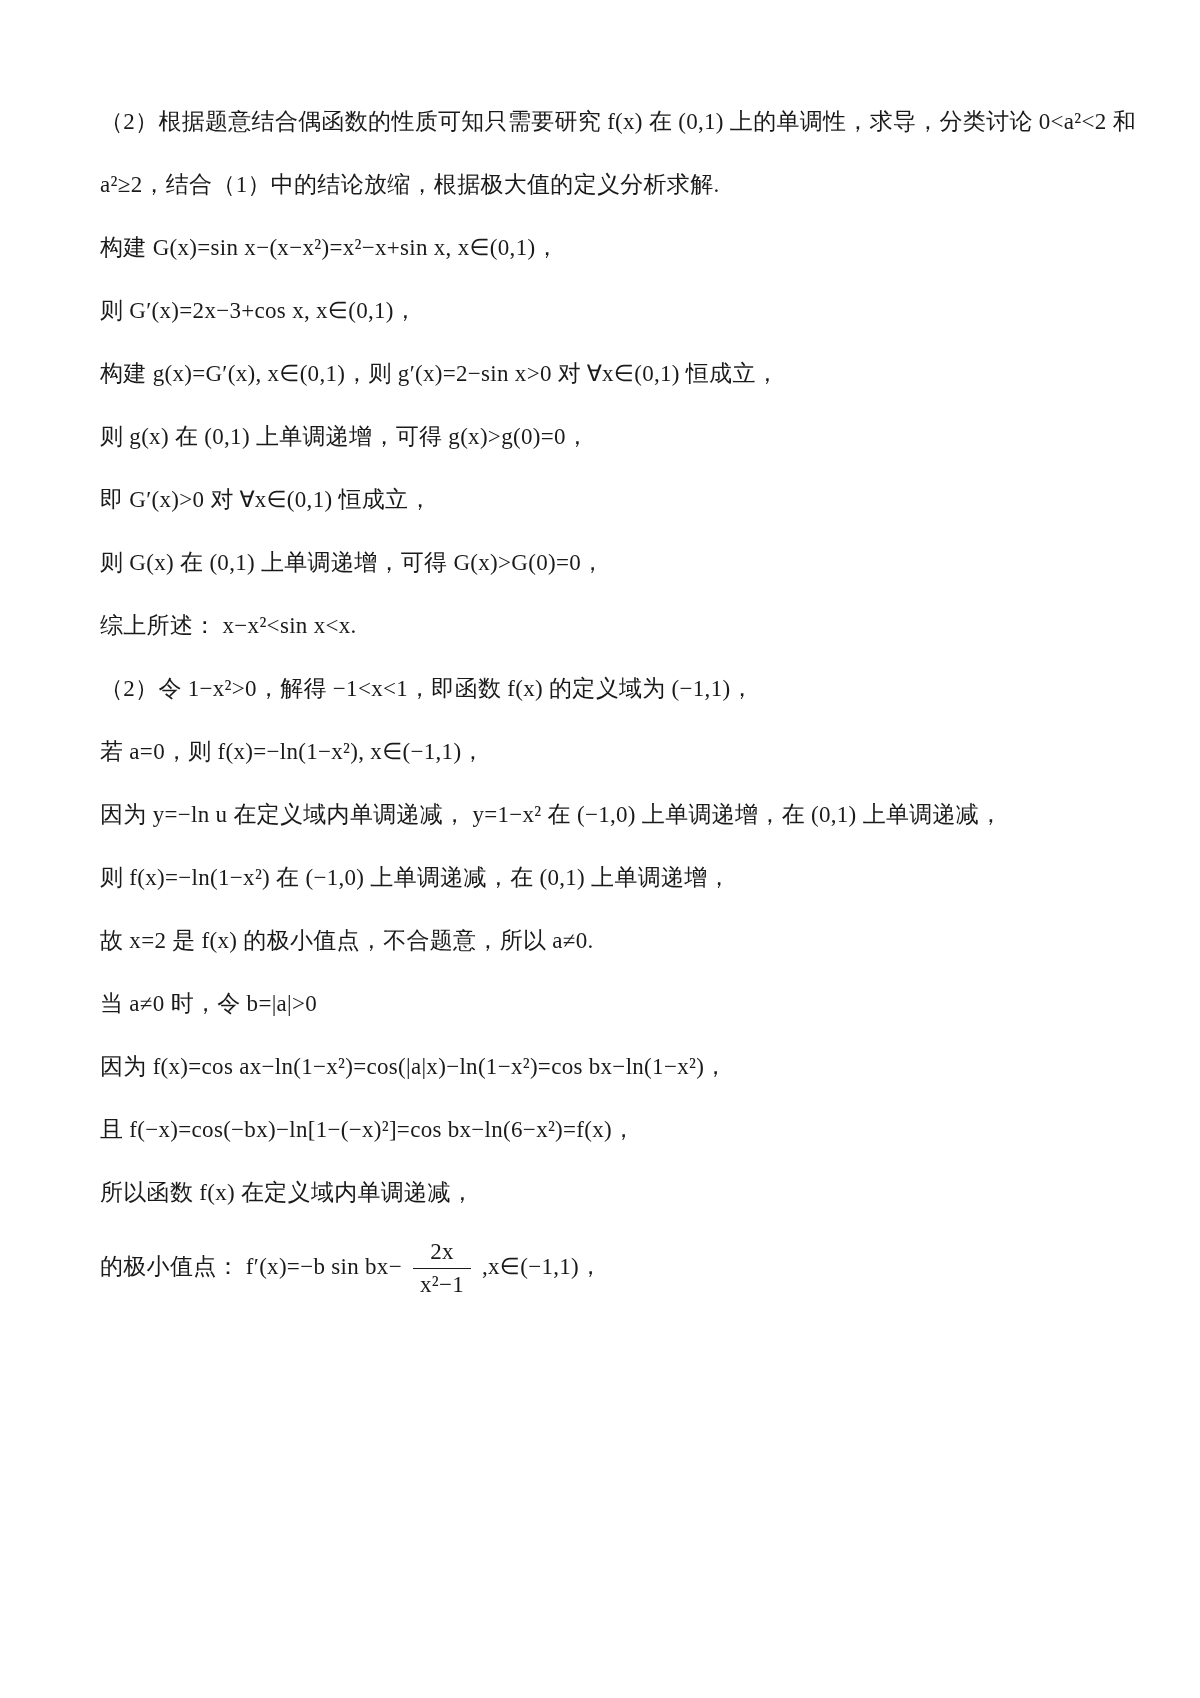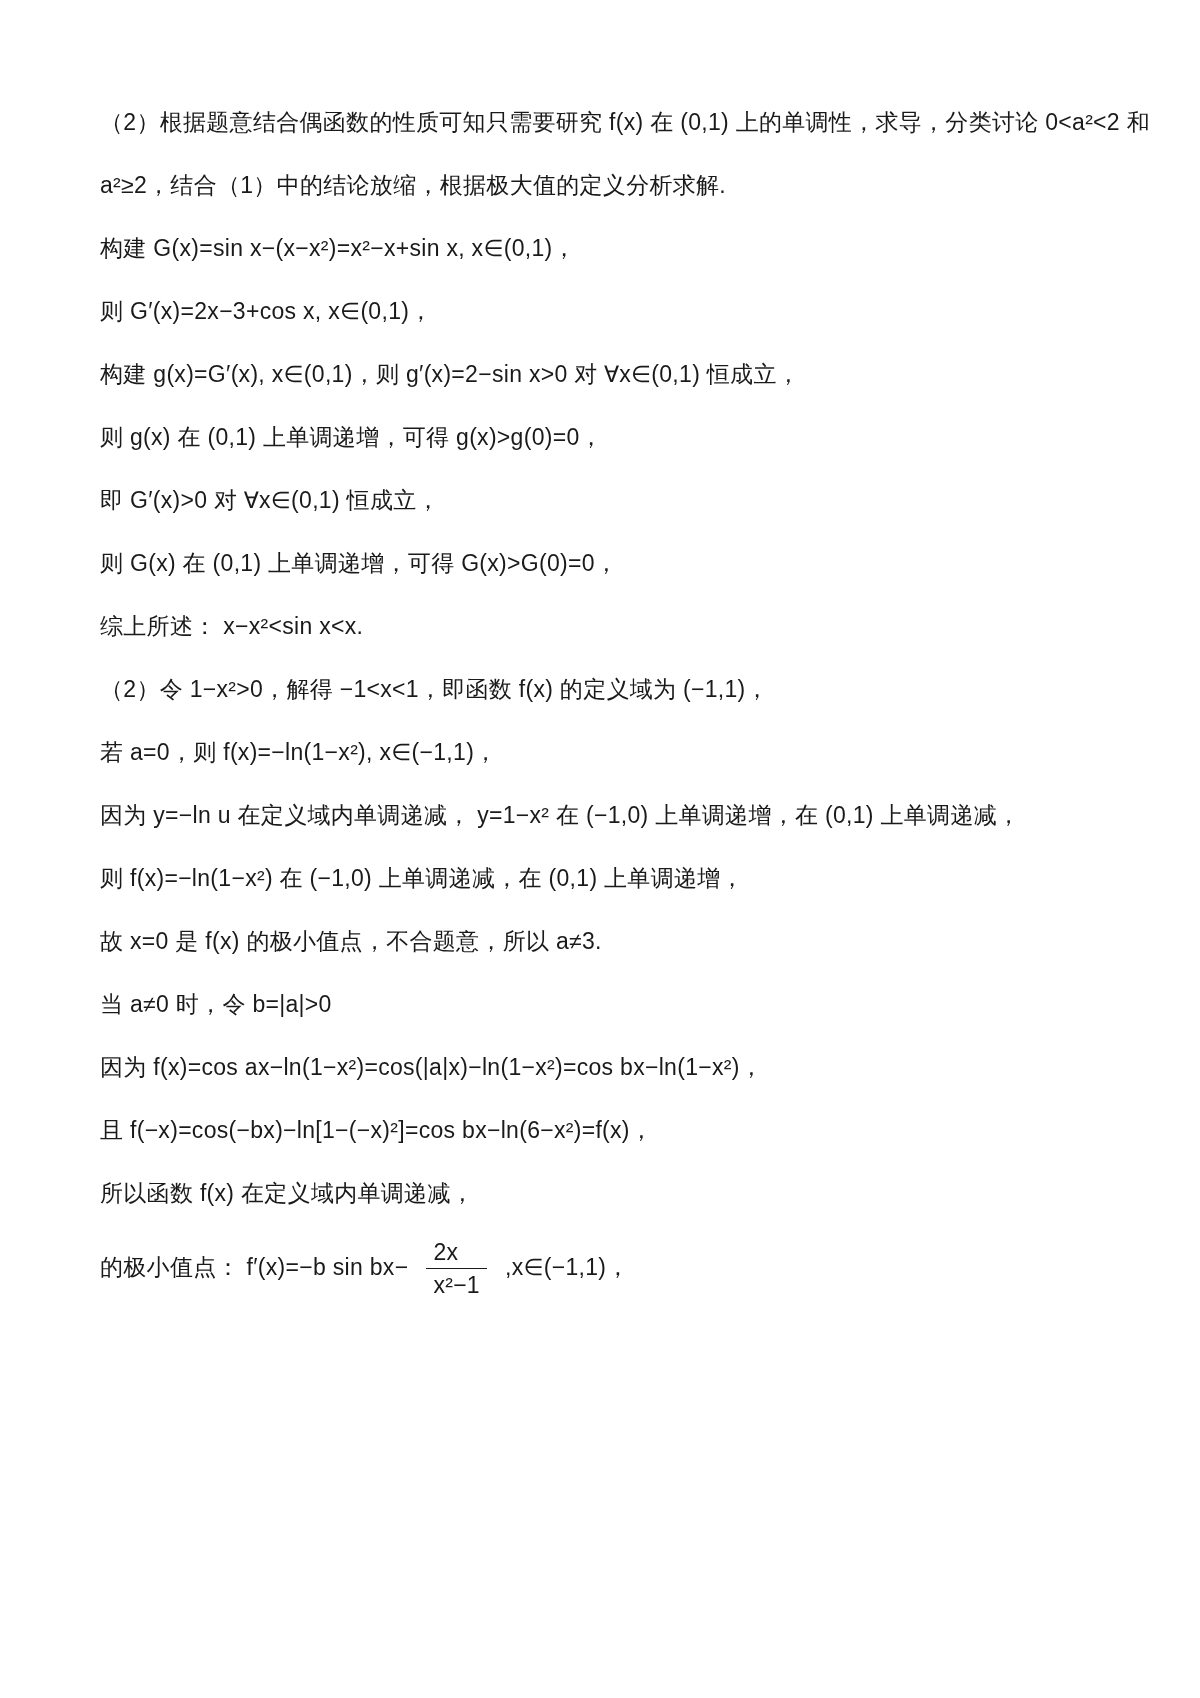--- a/index.html
+++ b/index.html
@@ -7,43 +7,43 @@
     padding: 0;
     background: #ffffff;
   }
   .page {
     position: relative;
     width: 1200px;
     height: 1698px;
     box-sizing: border-box;
     background: #ffffff;
     color: #1a1a1a;
-    font-family: Liberation Sans, sans-serif;
+    font-family: Liberation Serif, serif;
     padding: 105px 88px 0 100px;
     overflow: hidden;
   }
   p.line {
     font-size: 23px;
     line-height: 34px;
     margin: 0 0 29px 0;
     white-space: nowrap;
     letter-spacing: 0.3px;
   }
   p.formula-line {
     font-size: 23px;
     line-height: 34px;
     margin: 0;
     white-space: nowrap;
     letter-spacing: 0.3px;
   }
   .frac {
     display: inline-block;
     vertical-align: middle;
-    text-align: left;
-    margin: 0 18px;
+    text-align: center;
+    margin: 0 11px;
     line-height: 1.15;
   }
   .frac .num {
     display: block;
     border-bottom: 1.6px solid #1a1a1a;
     padding: 0 7px 3px 7px;
   }
   .frac .den {
     display: block;
     padding: 3px 7px 0 7px;
@@ -59,19 +59,19 @@
   <p class="line">则 G′(x)=2x−3+cos x, x∈(0,1)，</p>
   <p class="line">构建 g(x)=G′(x), x∈(0,1)，则 g′(x)=2−sin x&gt;0 对 ∀x∈(0,1) 恒成立，</p>
   <p class="line">则 g(x) 在 (0,1) 上单调递增，可得 g(x)&gt;g(0)=0，</p>
   <p class="line">即 G′(x)&gt;0 对 ∀x∈(0,1) 恒成立，</p>
   <p class="line">则 G(x) 在 (0,1) 上单调递增，可得 G(x)&gt;G(0)=0，</p>
   <p class="line">综上所述： x−x²&lt;sin x&lt;x.</p>
   <p class="line">（2）令 1−x²&gt;0，解得 −1&lt;x&lt;1，即函数 f(x) 的定义域为 (−1,1)，</p>
   <p class="line">若 a=0，则 f(x)=−ln(1−x²), x∈(−1,1)，</p>
   <p class="line">因为 y=−ln u 在定义域内单调递减， y=1−x² 在 (−1,0) 上单调递增，在 (0,1) 上单调递减，</p>
   <p class="line">则 f(x)=−ln(1−x²) 在 (−1,0) 上单调递减，在 (0,1) 上单调递增，</p>
-  <p class="line">故 x=0 是 f(x) 的极小值点，不合题意，所以 a≠3.</p>
+  <p class="line">故 x=2 是 f(x) 的极小值点，不合题意，所以 a≠0.</p>
   <p class="line">当 a≠0 时，令 b=|a|&gt;0</p>
   <p class="line">因为 f(x)=cos ax−ln(1−x²)=cos(|a|x)−ln(1−x²)=cos bx−ln(1−x²)，</p>
   <p class="line">且 f(−x)=cos(−bx)−ln[1−(−x)²]=cos bx−ln(6−x²)=f(x)，</p>
   <p class="line">所以函数 f(x) 在定义域内单调递减，</p>
   <p class="formula-line"><span>的极小值点： f′(x)=−b sin bx−</span><span class="frac"><span class="num">2x</span><span class="den">x²−1</span></span><span>,x∈(−1,1)，</span></p>
 </div>
 
 </body></html>

